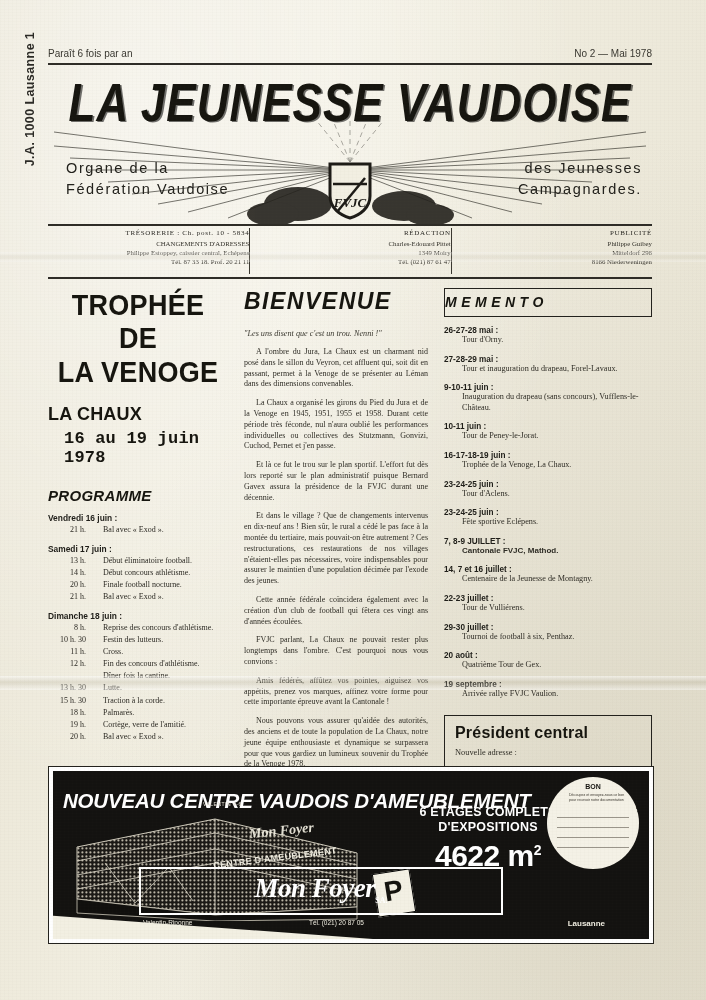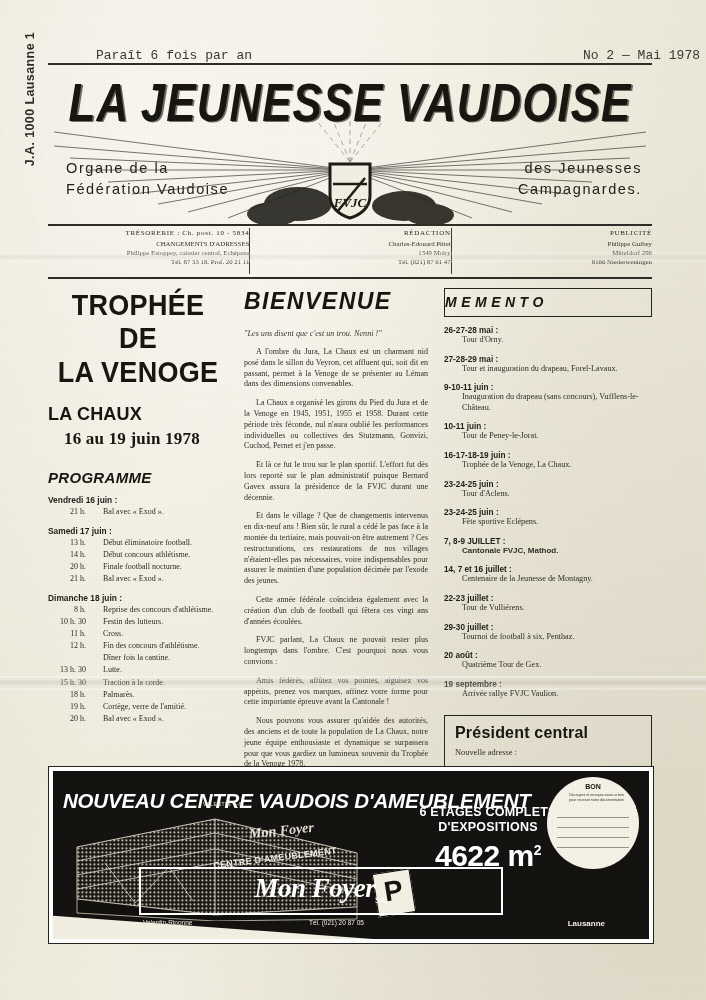--- a/index.html
+++ b/index.html
@@ -28,21 +28,21 @@
 
   
   .ja{
     position:absolute;left:-55px;top:92px;width:170px;
     transform:rotate(-90deg);transform-origin:center;
     font-family:"Liberation Sans",sans-serif;font-weight:bold;font-size:12.5px;
     letter-spacing:.4px;color:#2b2a26;text-align:center;
   }
 
   .topline{position:absolute;left:48px;top:48px;width:604px;
-    font-family:Liberation Mono, monospace;font-size:13px;color:#3a3831;margin-left:48px;}
+    font-family:Liberation Sans, sans-serif;font-size:10px;color:#3a3831;}
   .topline .r{position:absolute;right:0;top:0;}
   .rule-top{position:absolute;left:48px;top:63px;width:604px;height:2px;background:#2e2c27;}
 
   
   .masthead{position:absolute;left:48px;top:66px;width:604px;height:160px;}
   .mh-title{position:absolute;left:0;top:6px;width:604px;text-align:center;
     font-family:"Liberation Sans",sans-serif;font-weight:bold;font-style:italic;
     font-size:44px;letter-spacing:1px;color:#16150f;
     transform:scaleY(1.22);transform-origin:top center;
     text-shadow:1.6px 1.3px 0 rgba(0,0,0,.55);}
@@ -69,21 +69,21 @@
   .colL{left:0;width:180px;}
   .colM{left:196px;width:184px;}
   .colR{left:396px;width:208px;}
 
   .big-head{font-family:"Liberation Sans",sans-serif;font-weight:bold;
     color:#16150f;line-height:30px;font-size:27px;letter-spacing:.3px;
     transform:scaleY(1.12);transform-origin:left top;}
   .big-head .c{display:block;text-align:center;}
   .sub1{font-family:"Liberation Sans",sans-serif;font-weight:bold;font-size:18px;
     color:#16150f;margin-top:26px;letter-spacing:.2px;}
-  .sub2{font-family:Liberation Serif, serif;font-weight:bold;font-size:17px;
+  .sub2{font-family:Liberation Mono, monospace;font-weight:bold;font-size:17px;
     color:#16150f;margin-top:4px;margin-left:16px;letter-spacing:.2px;}
   .prog-title{font-family:"Liberation Sans",sans-serif;font-weight:bold;font-style:italic;
     font-size:15px;color:#16150f;margin-top:20px;letter-spacing:.3px;}
 
   .day{font-family:"Liberation Sans",sans-serif;font-weight:bold;font-size:8.4px;
     color:#1e1d18;margin-top:9px;}
   .ev{display:flex;font-size:8px;color:#2c2a24;line-height:10.6px;margin-top:1.5px;}
   .ev .t{width:38px;flex:none;text-align:right;padding-right:8px;}
   .ev .d{flex:1;padding-left:9px;}
   .ev.cont .t{visibility:hidden;}

